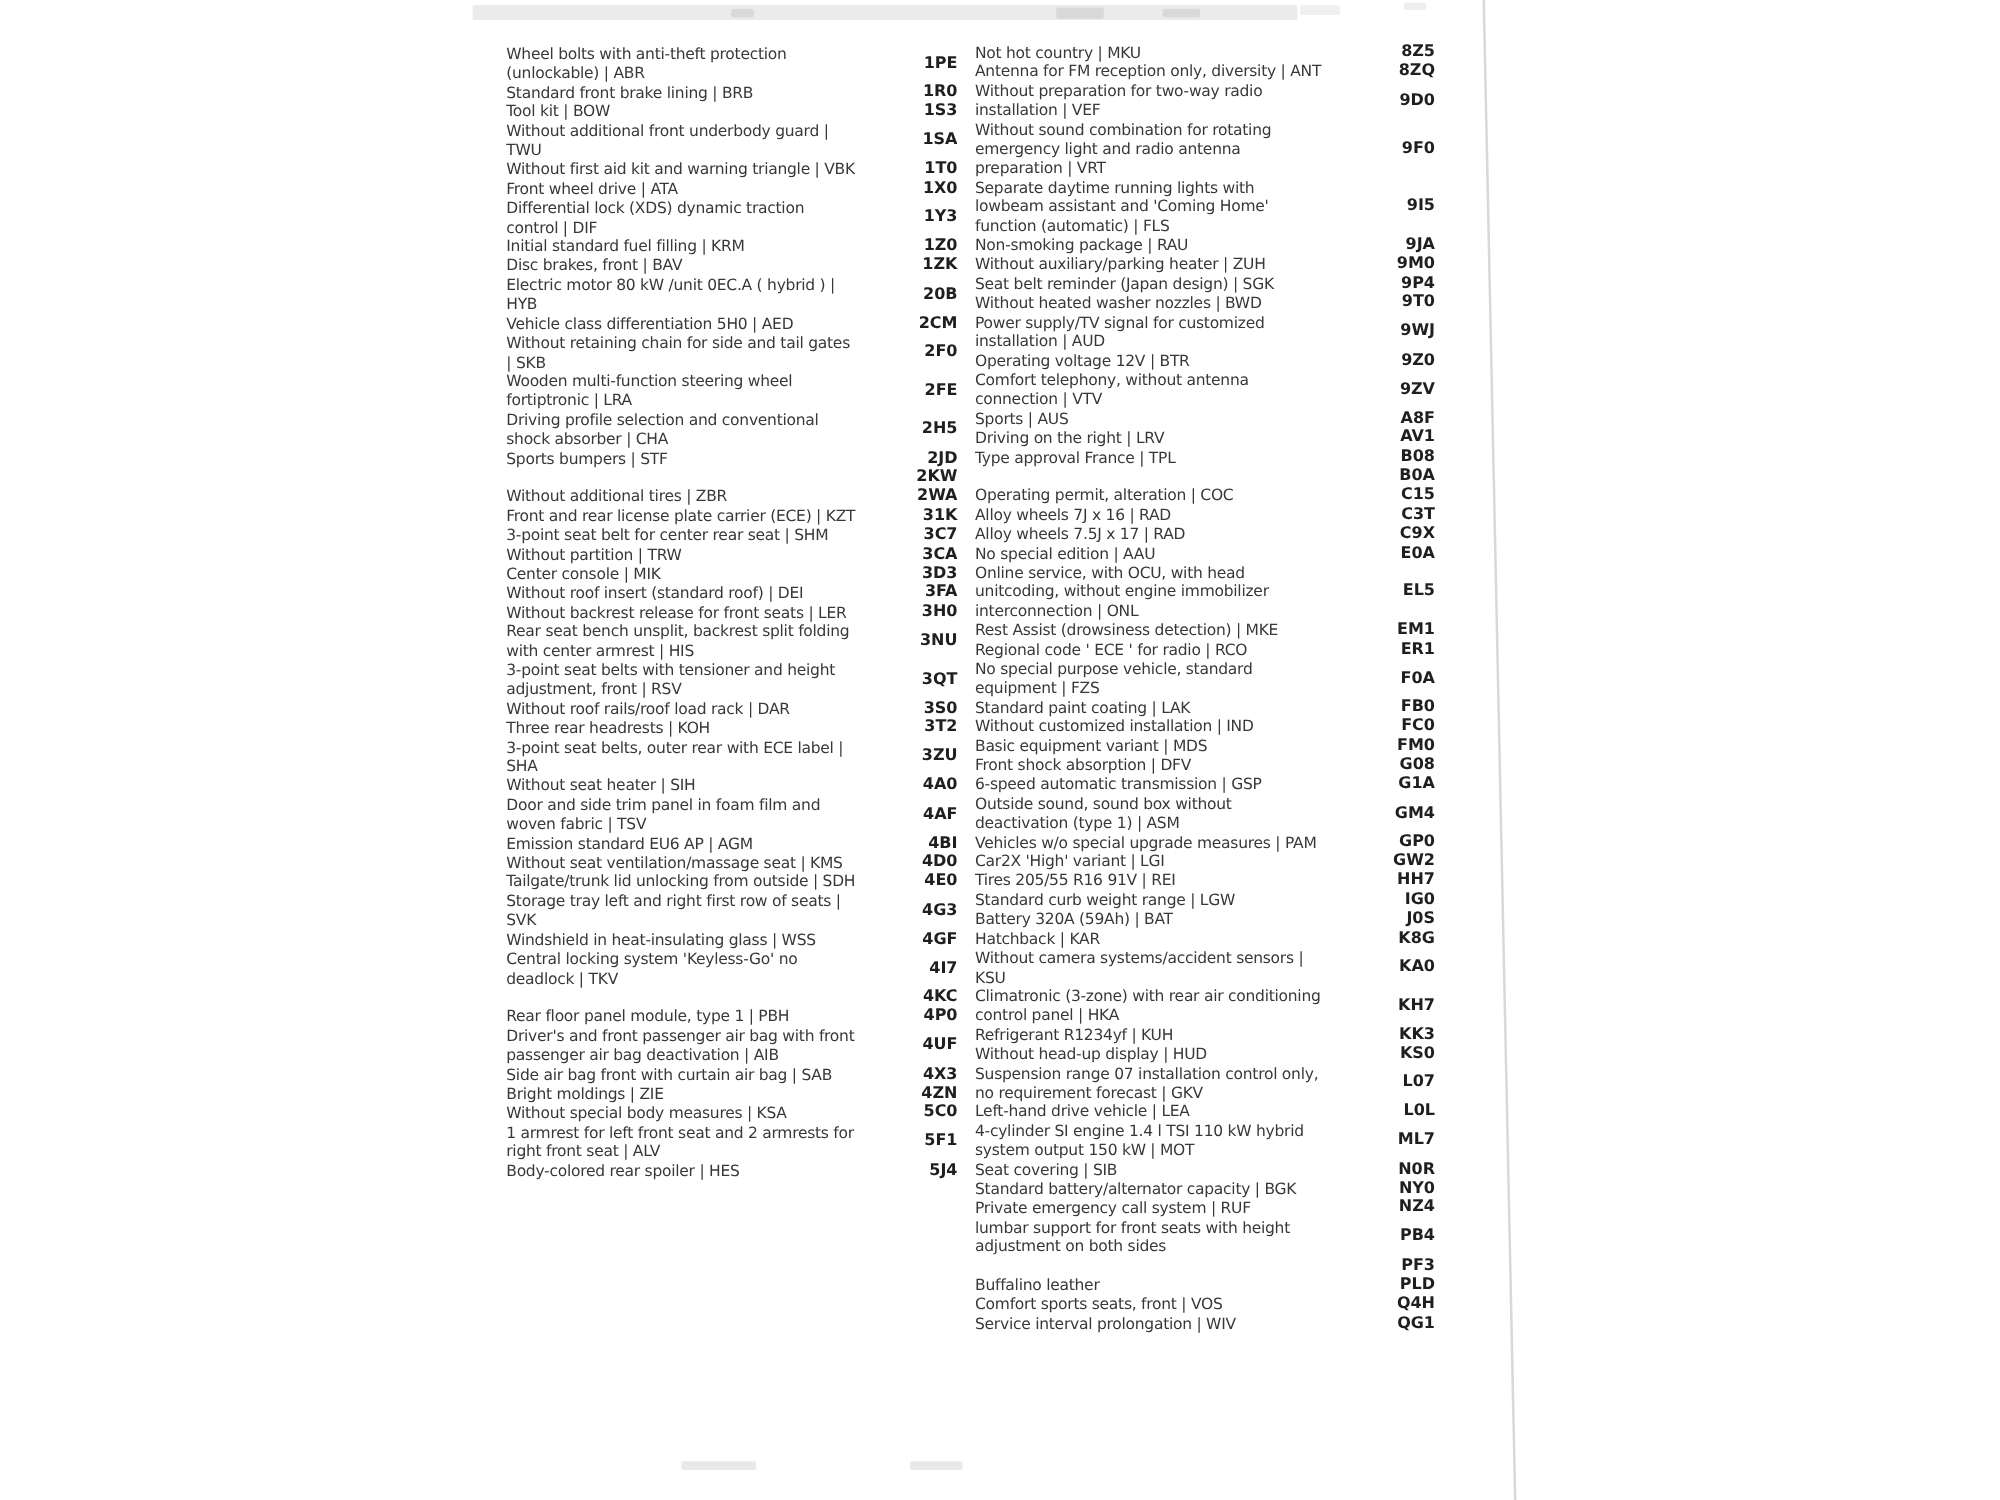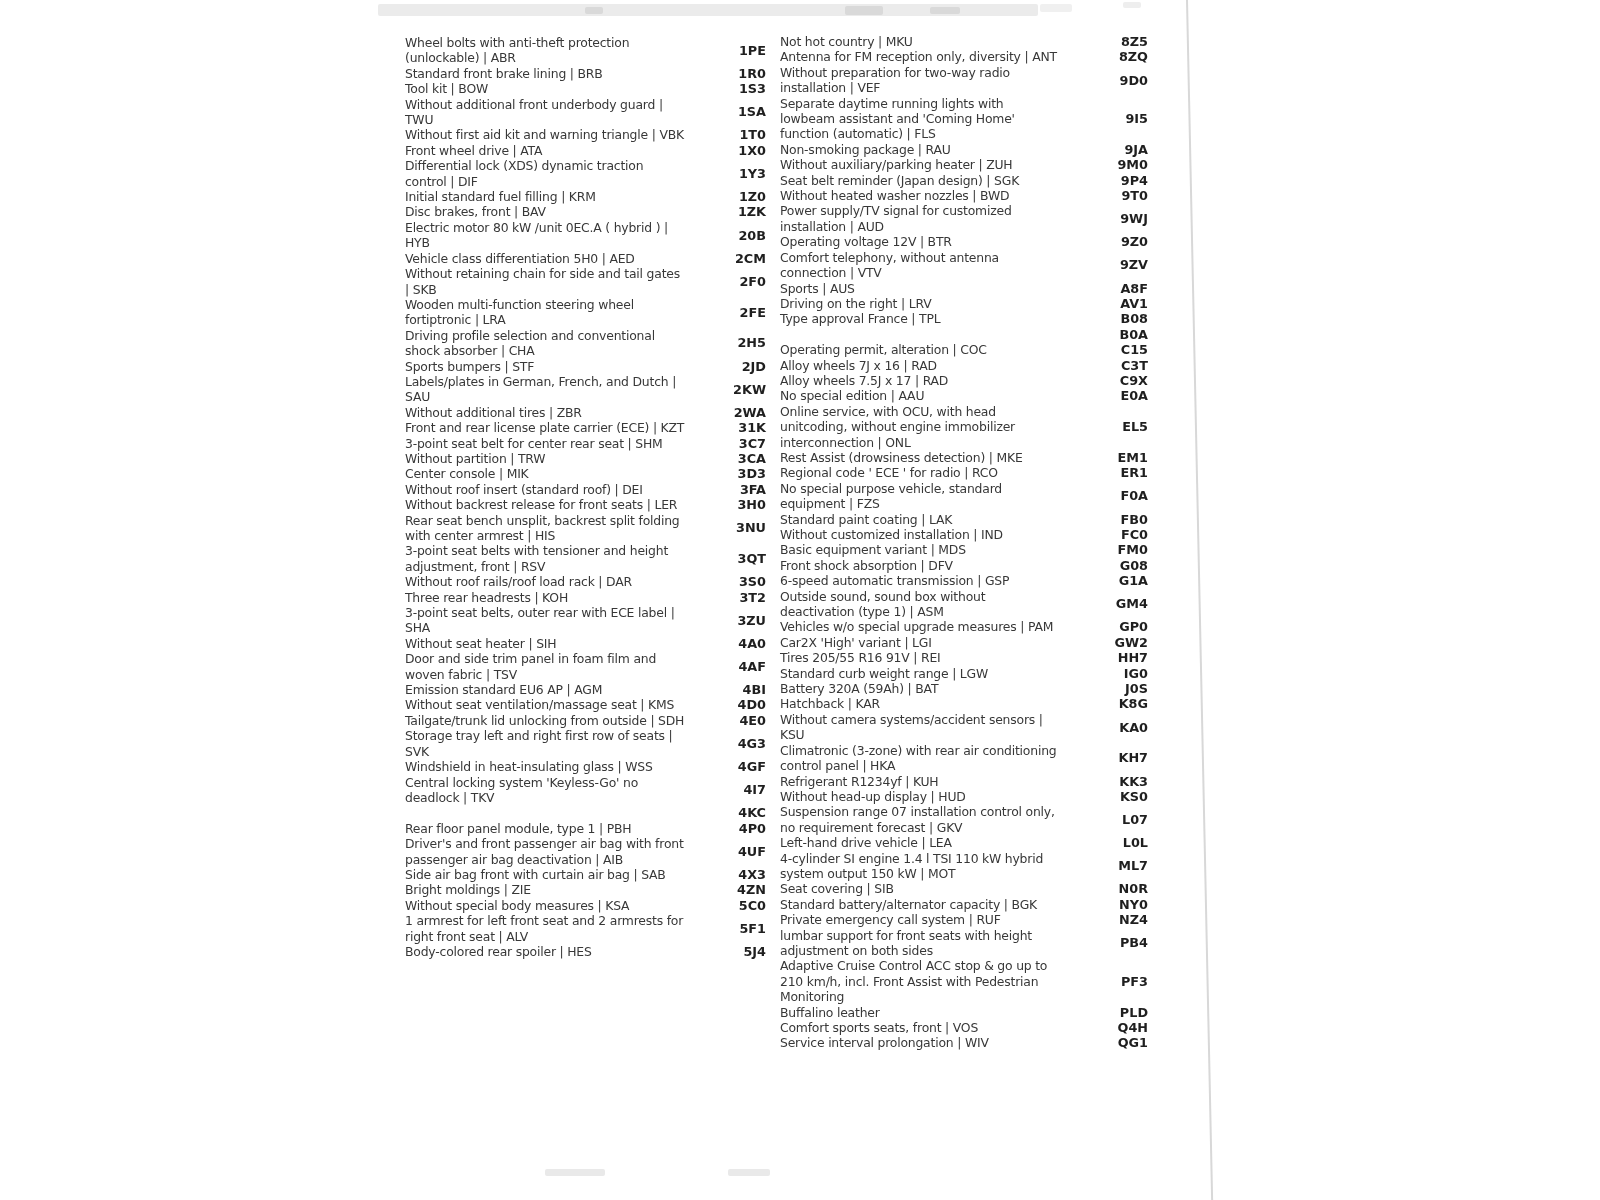--- a/index.html
+++ b/index.html
@@ -164,21 +164,20 @@
         <span class="desc">Driving profile selection and conventional shock absorber | CHA</span>
         <span class="code">2H5</span>
       </div>
 
       <div class="entry">
         <span class="desc">Sports bumpers | STF</span>
         <span class="code">2JD</span>
       </div>
 
       <div class="entry">
-        <span class="desc">Labels/plates in German, French, and Dutch | SAU</span>
         <span class="code">2KW</span>
       </div>
 
       <div class="entry">
         <span class="desc">Without additional tires | ZBR</span>
         <span class="code">2WA</span>
       </div>
 
       <div class="entry">
         <span class="desc">Front and rear license plate carrier (ECE) | KZT</span>
@@ -327,20 +326,24 @@
       <div class="entry">
         <span class="desc">Antenna for FM reception only, diversity | ANT</span>
         <span class="code">8ZQ</span>
       </div>
 
       <div class="entry">
         <span class="desc">Without preparation for two-way radio installation | VEF</span>
         <span class="code">9D0</span>
       </div>
 
+      <div class="entry">
+        <span class="desc">Without sound combination for rotating emergency light and radio antenna preparation | VRT</span>
+        <span class="code">9F0</span>
+      </div>
 
       <div class="entry">
         <span class="desc">Separate daytime running lights with lowbeam assistant and 'Coming Home' function (automatic) | FLS</span>
         <span class="code">9I5</span>
       </div>
 
       <div class="entry">
         <span class="desc">Non-smoking package | RAU</span>
         <span class="code">9JA</span>
       </div>
@@ -543,21 +546,20 @@
         <span class="desc">Private emergency call system | RUF</span>
         <span class="code">NZ4</span>
       </div>
 
       <div class="entry">
         <span class="desc">lumbar support for front seats with height adjustment on both sides</span>
         <span class="code">PB4</span>
       </div>
 
       <div class="entry">
-        <span class="desc">Adaptive Cruise Control ACC stop &amp; go up to 210 km/h, incl. Front Assist with Pedestrian Monitoring</span>
         <span class="code">PF3</span>
       </div>
 
       <div class="entry">
         <span class="desc">Buffalino leather</span>
         <span class="code">PLD</span>
       </div>
 
       <div class="entry">
         <span class="desc">Comfort sports seats, front | VOS</span>

